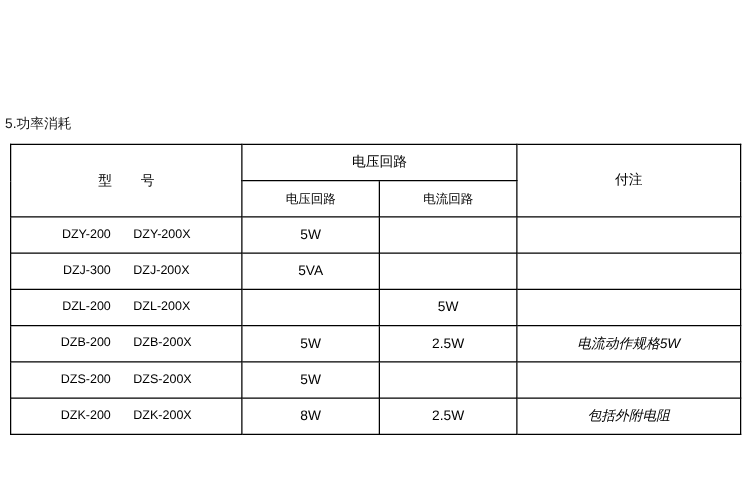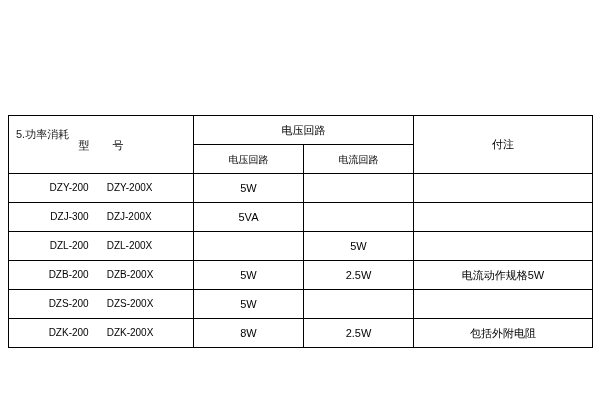--- a/index.html
+++ b/index.html
@@ -15,27 +15,26 @@
     overflow: hidden;
   }
   .page {
     position: relative;
     width: 600px;
     height: 400px;
     box-sizing: border-box;
   }
   .section-title {
     position: absolute;
-    left: 16px;
+    left: 4px;
     top: 92px;
     font-size: 11px;
     line-height: 14px;
     color: #1a1a1a;
     white-space: nowrap;
-    margin-top: 35px;
   }
   .table-wrap {
     position: absolute;
     left: 8px;
     top: 115px;
     width: 584px;
   }
   table.spec {
     border-collapse: collapse;
     width: 584px;
@@ -66,21 +65,21 @@
     white-space: nowrap;
   }
   .hdr-model {
     letter-spacing: 6px;
     padding-left: 6px;
   }
   .hdr-power { font-size: 11px; }
   .hdr-note  { font-size: 11px; font-family: Liberation Mono, monospace; }
   .sub-hdr   { font-size: 10px; }
   .cell-val  { font-size: 11px; }
-  .cell-note { font-size: 11px; }
+  .cell-note { font-size: 11px; font-style: italic; }
 </style>
 </head>
 <body>
 
 <div class="page">
 
   <div class="section-title">5.功率消耗</div>
 
   <div class="table-wrap">
     <table class="spec">

